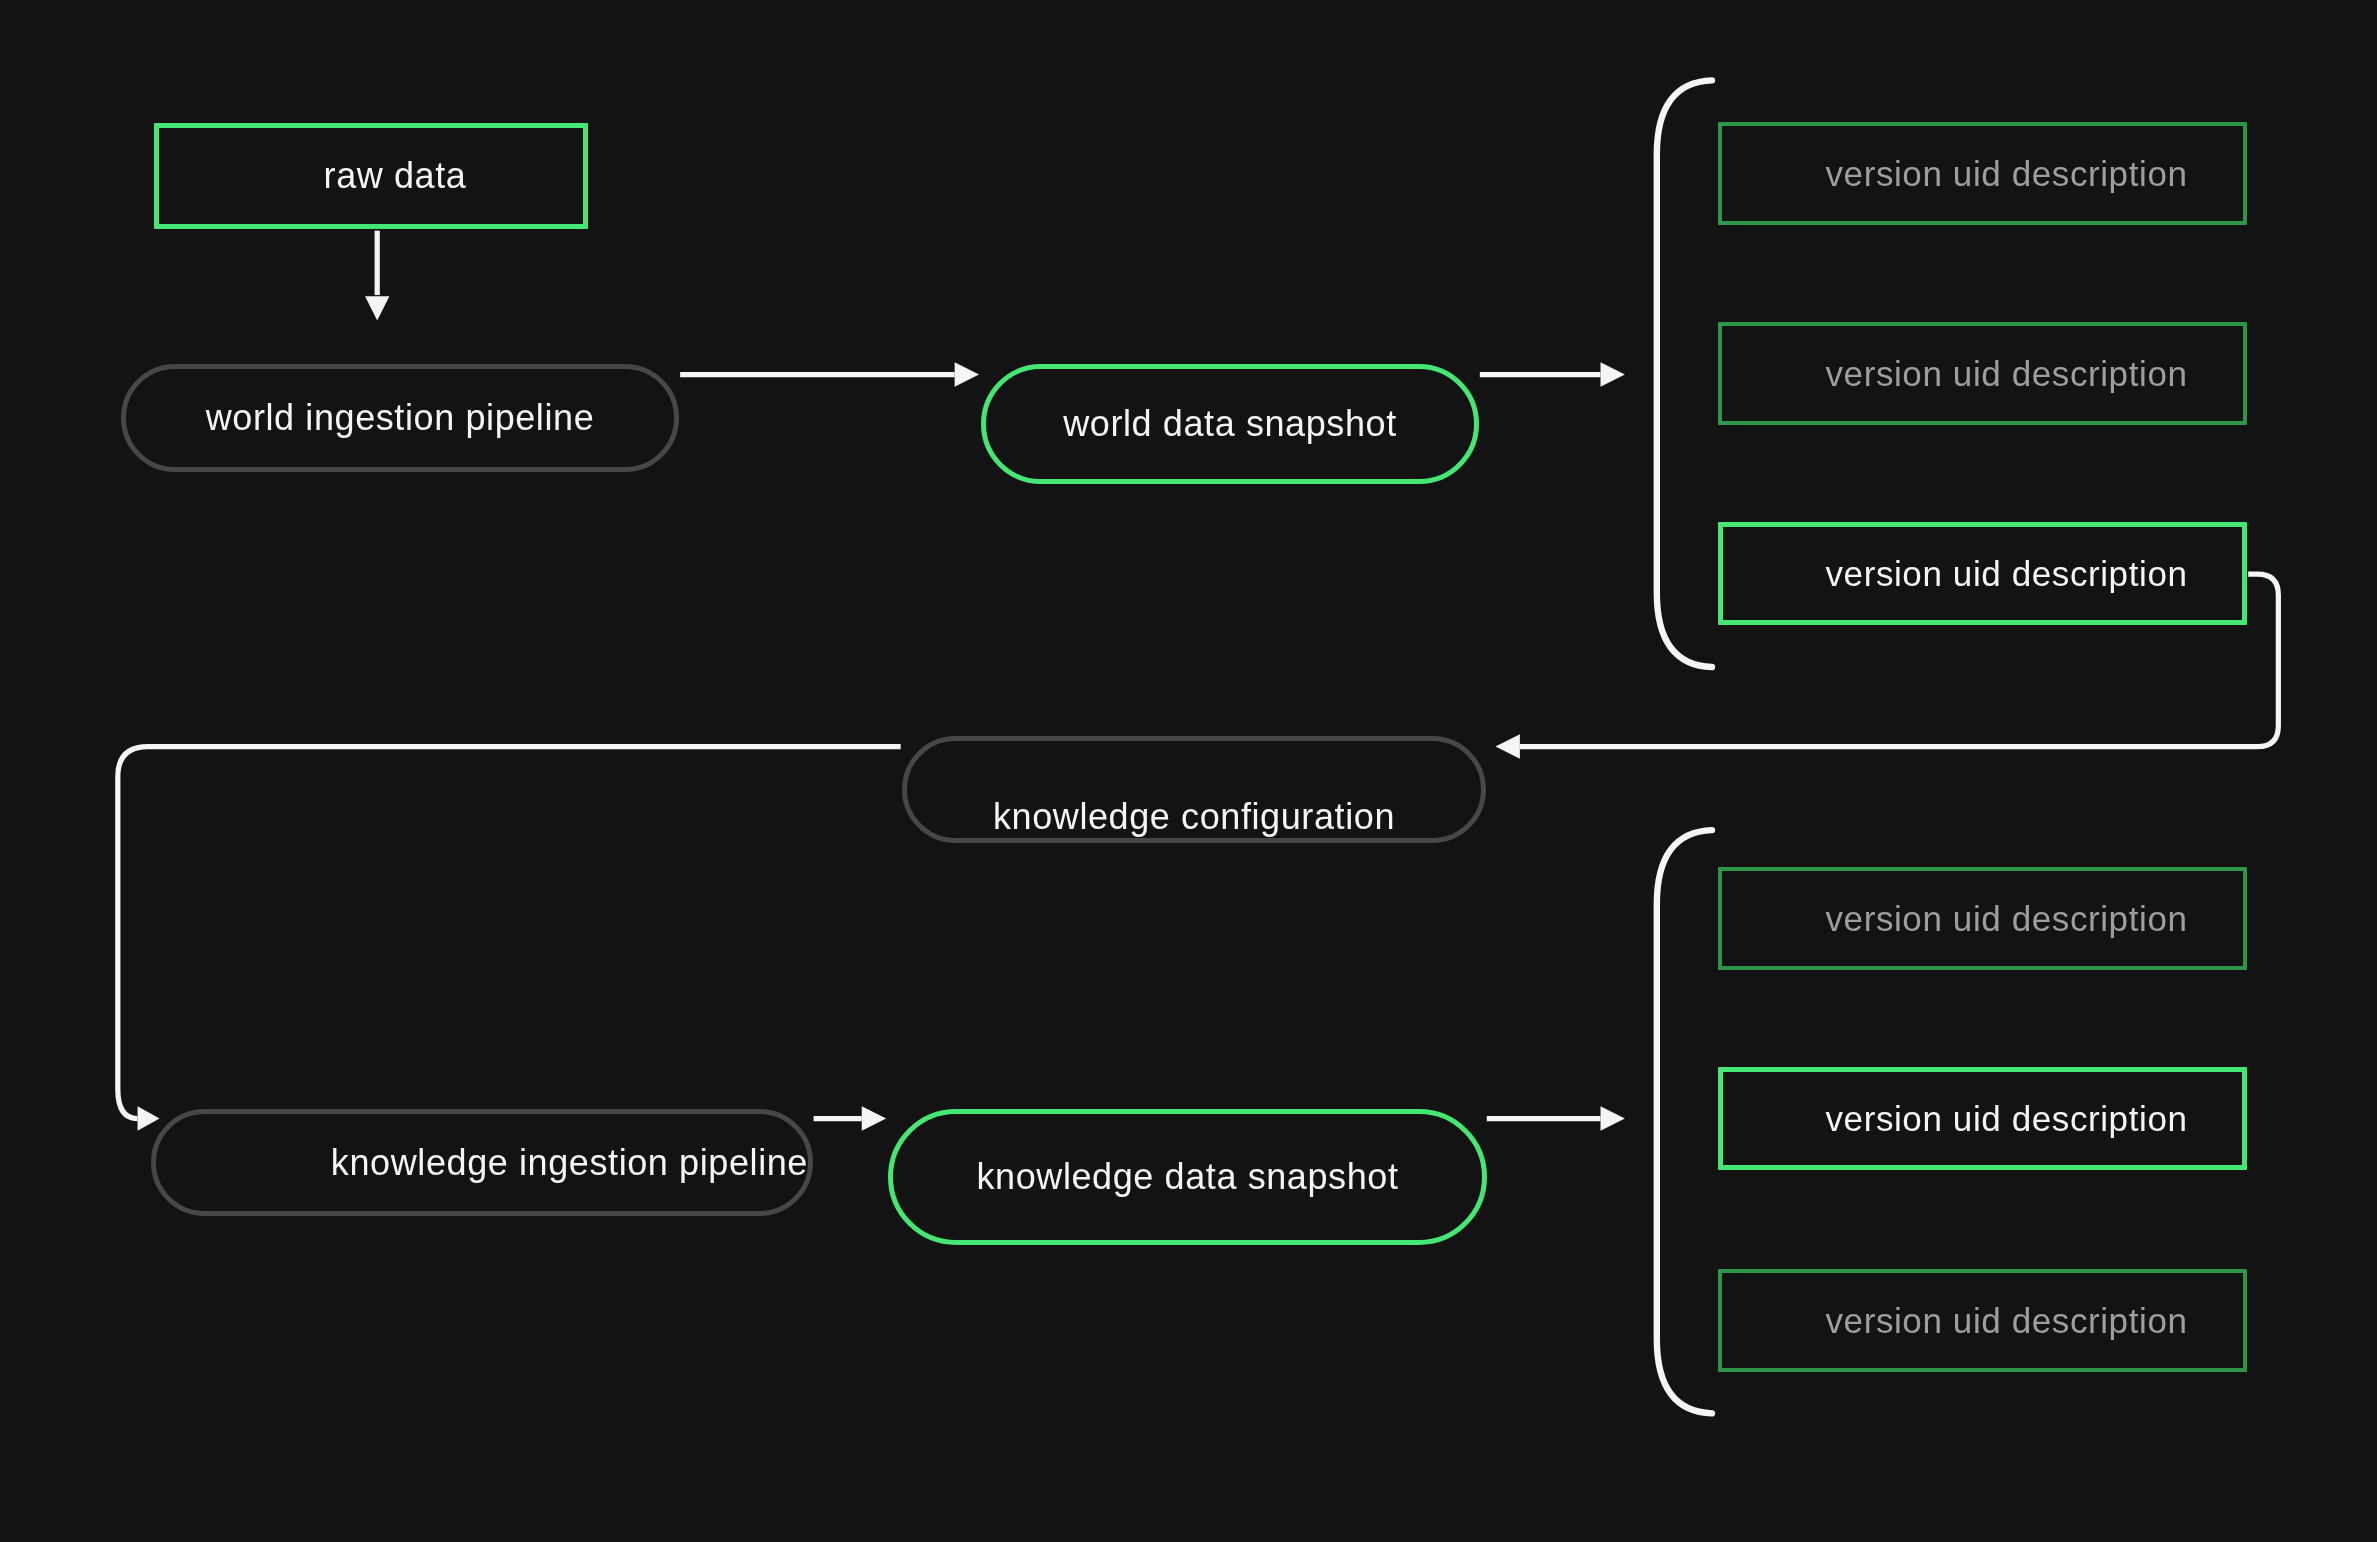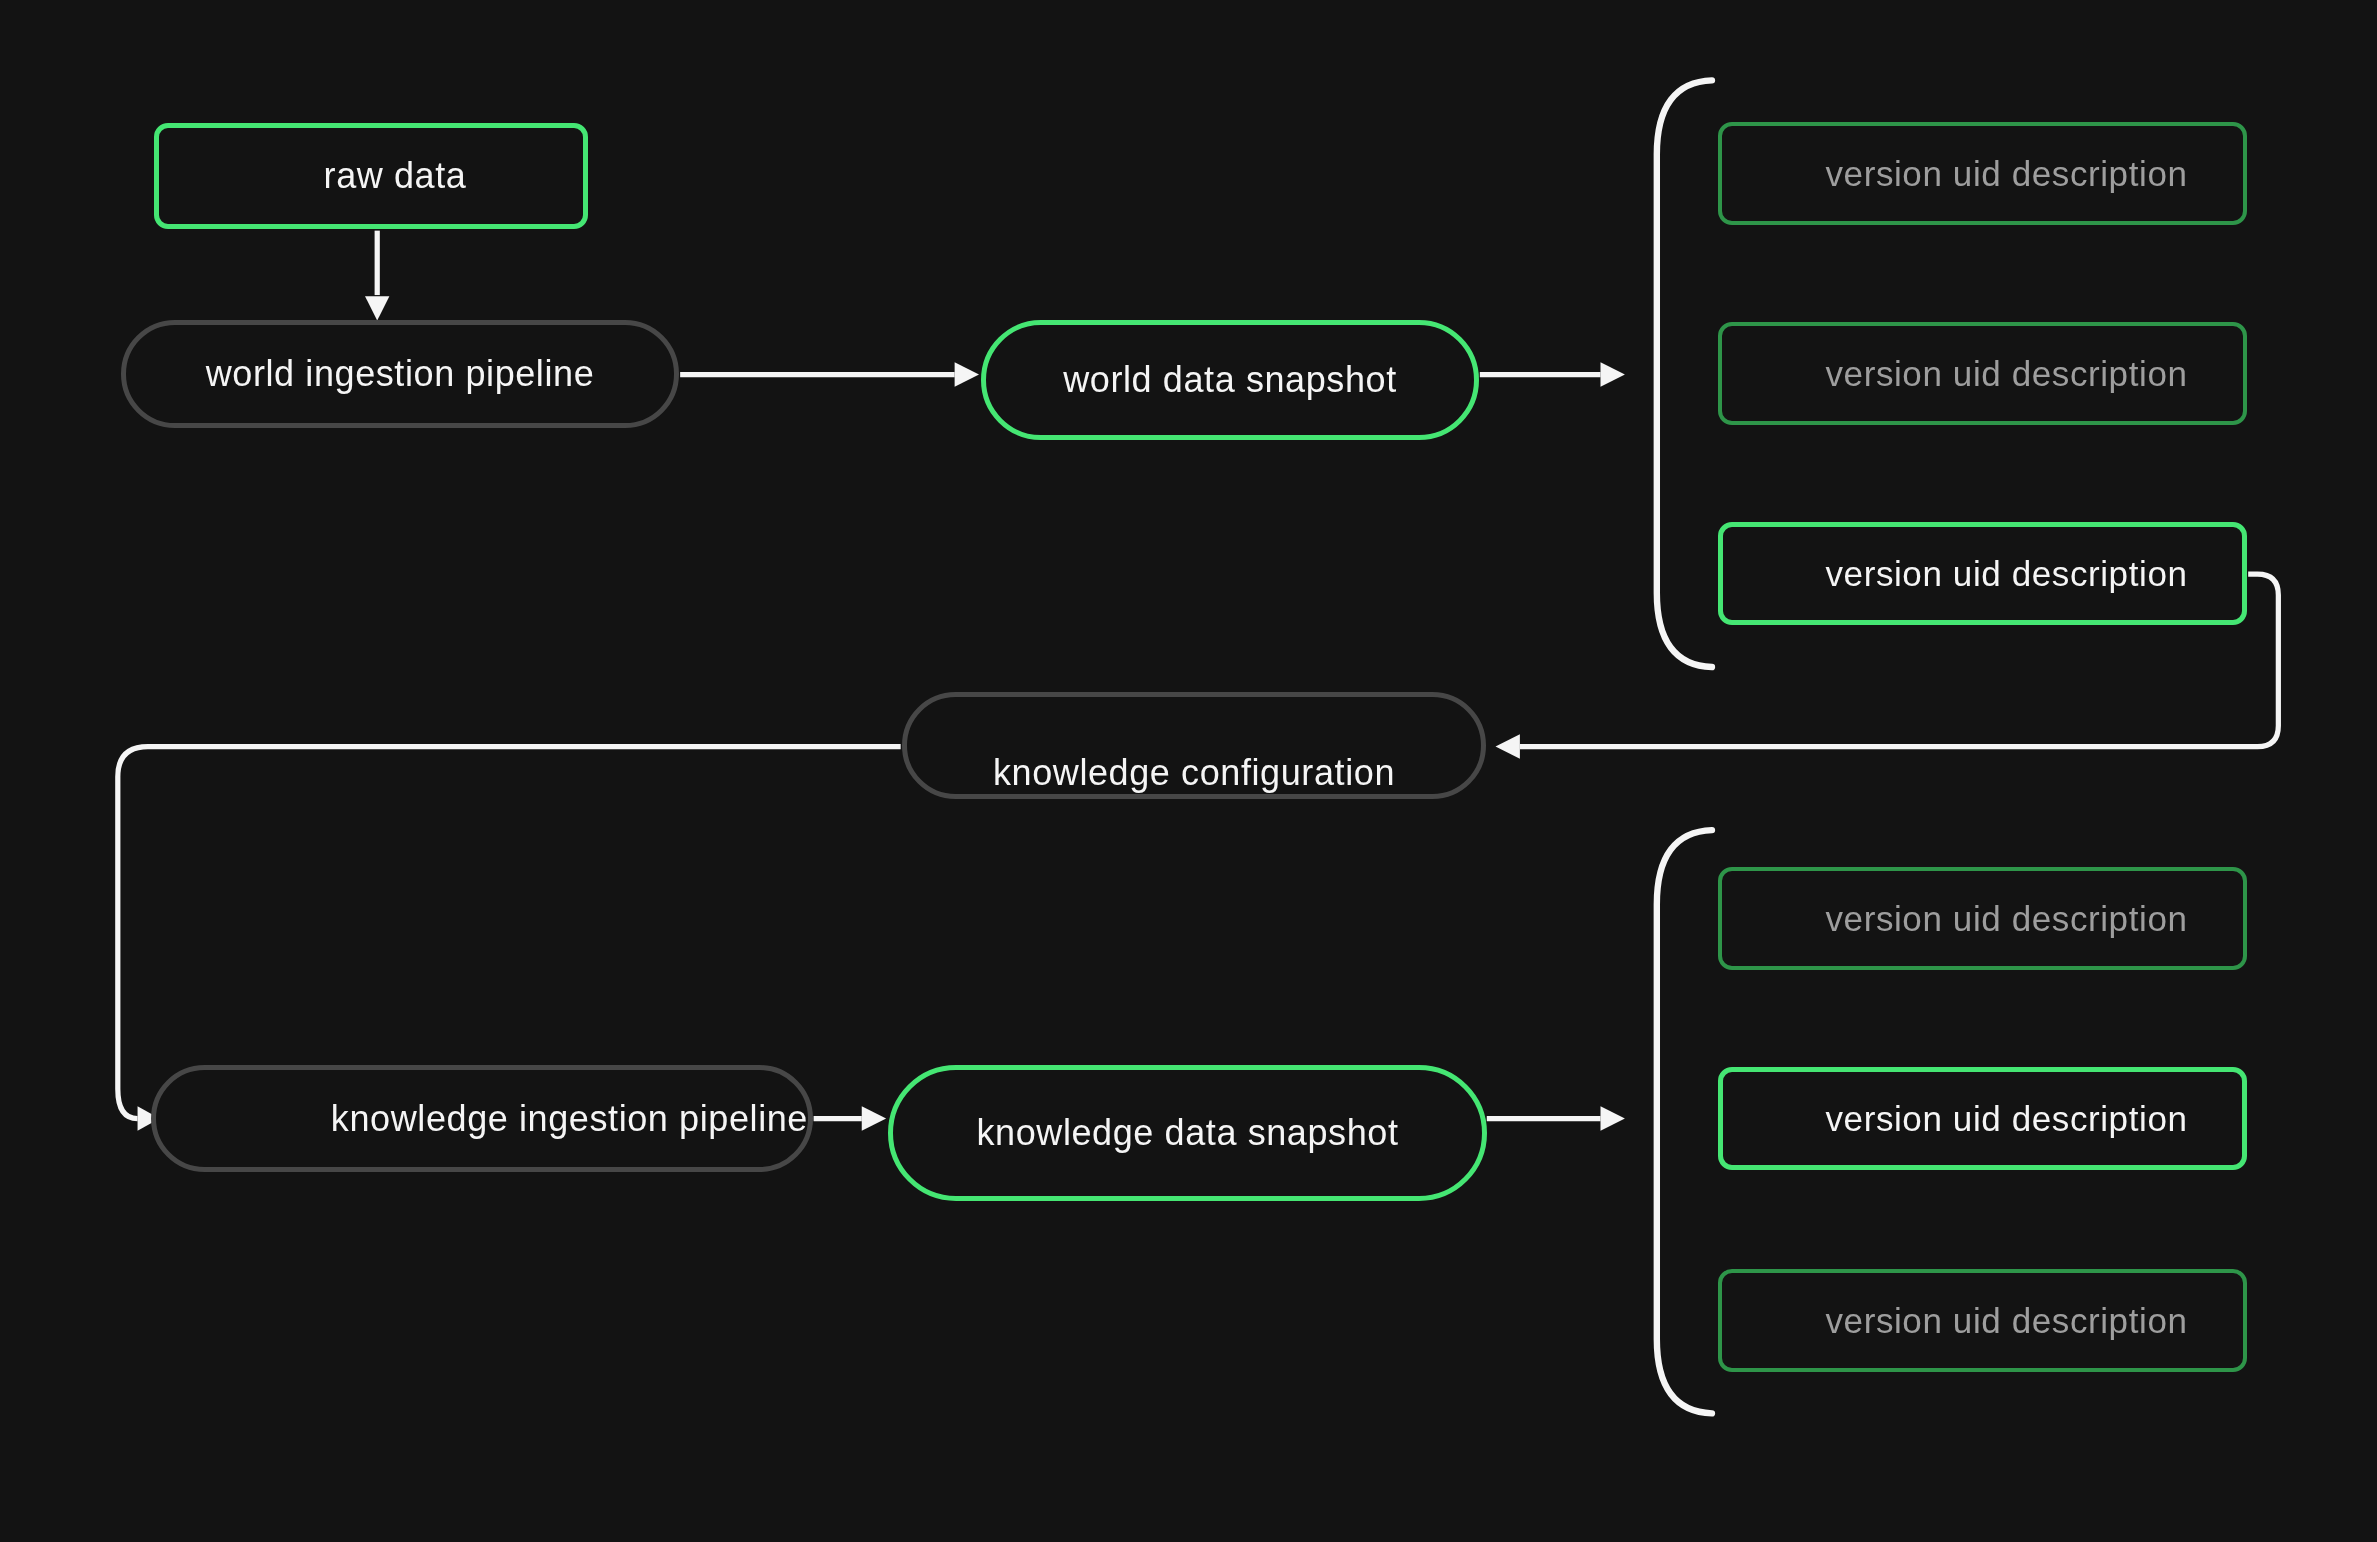--- a/index.html
+++ b/index.html
@@ -18,22 +18,22 @@
     align-items: center;
     justify-content: center;
     box-sizing: border-box;
     font-size: 36px;
     font-weight: 500;
     letter-spacing: 0.6px;
     color: #f5f5f5;
     background: #131313;
     white-space: nowrap;
   }
-  .pill { border-radius: 580px; }
-  .rect { border-radius: 14px; padding-left: 48px; }
+  .pill { border-radius: 580px; margin-top: 44px; }
+  .rect { border-radius: 1px; padding-left: 48px; }
   .border-gray   { border: 5.2px solid #474747; }
   .border-bright { border: 5.8px solid #45e673; }
   .border-dim    { border: 4.6px solid #2e9549; }
   .text-gray  { color: #9e9e9e; }
   .text-white { color: #f5f5f5; }
 
   
   .n-raw        { left: 154px;  top: 123px;  width: 434px;  height: 106px; }
   .n-wip        { left: 121px;  top: 320px;  width: 558px;  height: 108px; }
   .n-wds        { left: 981px; top: 320px;  width: 498px;  height: 120px; }

